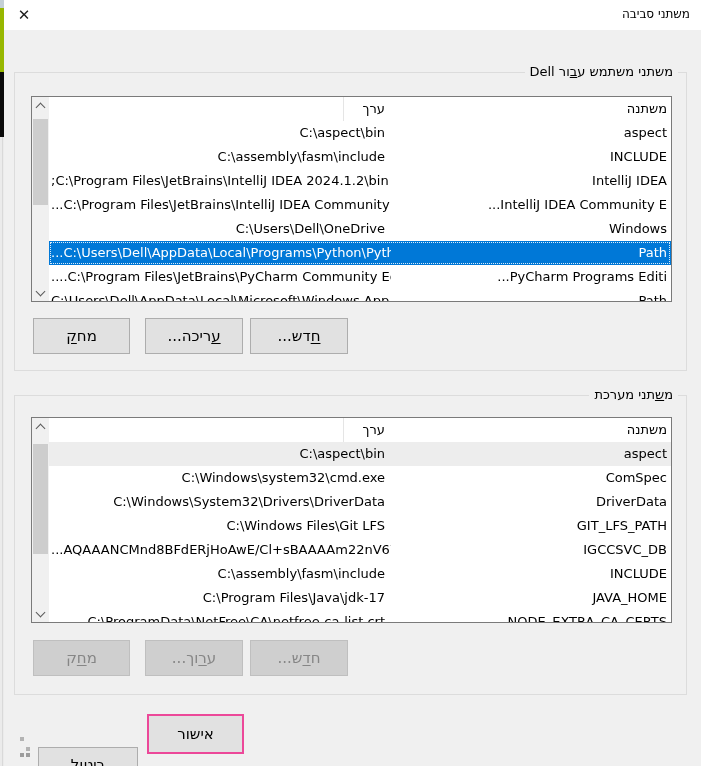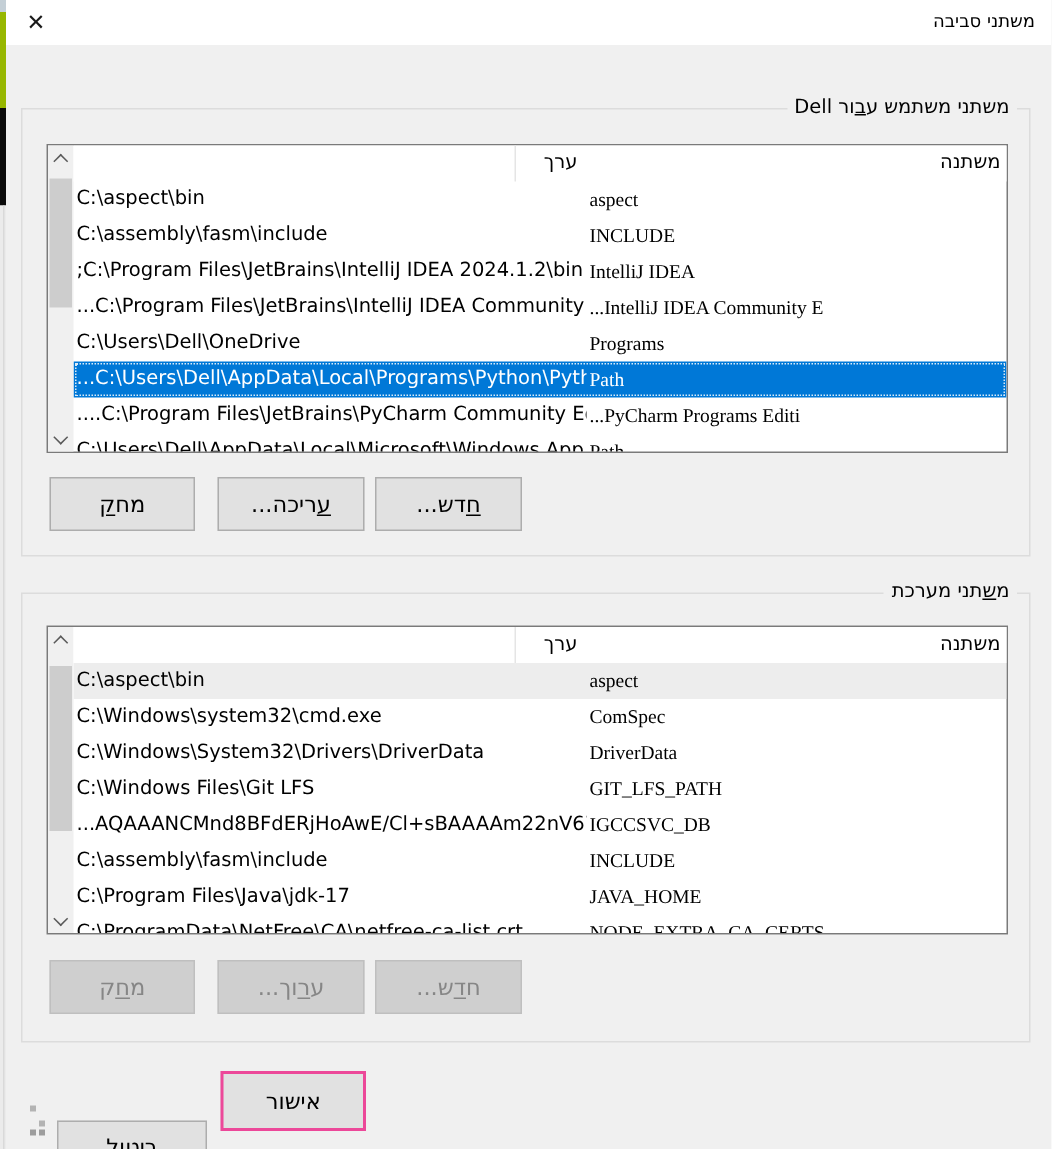--- a/index.html
+++ b/index.html
@@ -26,23 +26,23 @@
   .up .chev{transform:translateY(2px) rotate(-45deg);}
   .down .chev{transform:translateY(-1px) rotate(135deg);}
   .sthumb{position:absolute;left:1px;width:15px;background:#cdcdcd;}
   .lheader{position:absolute;top:0;left:17px;right:0;height:24px;background:#fff;}
   .hcell{position:absolute;top:0;height:24px;line-height:23px;font-size:13px;direction:ltr;
          text-align:right;box-sizing:border-box;white-space:nowrap;overflow:hidden;}
   .hvar{right:0;width:328px;padding-left:4px;padding-right:4px;border-left:1px solid #e5e5e5;}
   .hval{right:280px;left:0;padding-right:6px;}
   .rows{position:absolute;top:24px;left:17px;right:0;bottom:0;overflow:hidden;}
   .lrow{position:relative;height:24px;}
-  .cell{position:absolute;top:0;height:24px;line-height:23px;font-size:13px;direction:ltr;
+  .cell{position:absolute;top:0;height:24px;line-height:23px;font-size:13px;direction:ltr;text-align:right;
         white-space:nowrap;overflow:hidden;box-sizing:border-box;}
-  .cvar{right:0;width:280px;padding-right:4px;padding-left:2px;font-family:Liberation Serif, serif;}
+  .cvar{right:0;width:280px;padding-right:4px;padding-left:2px;}
   .cval{right:280px;left:0;padding-right:6px;padding-left:2px;}
   .lrow.selected{background:#0078d7;outline:1px dotted #dcebf7;outline-offset:-2px;}
   .lrow.selected .cell{color:#fff;}
   .lrow.inactive{background:#ededed;}
   
   .btn{position:absolute;height:36px;background:#e1e1e1;border:1px solid #adadad;font-size:15px;color:#000;
        font-family:"DejaVu Sans","Liberation Sans",sans-serif;text-align:center;padding:0;box-sizing:border-box;}
   .btn u{text-decoration:underline;text-underline-offset:2px;}
   .btn.disabled{background:#cfcfcf;border-color:#bfbfbf;color:#868686;}
   #btn-user-delete{left:33px;top:318px;width:97px;}
@@ -105,21 +105,21 @@
         </div>
         <div class="lrow">
           <div class="cell cvar">IntelliJ IDEA</div>
           <div class="cell cval">;C:\Program Files\JetBrains\IntelliJ IDEA 2024.1.2\bin</div>
         </div>
         <div class="lrow">
           <div class="cell cvar">...IntelliJ IDEA Community E</div>
           <div class="cell cval">...C:\Program Files\JetBrains\IntelliJ IDEA Community Edition 20</div>
         </div>
         <div class="lrow">
-          <div class="cell cvar">Programs</div>
+          <div class="cell cvar">Windows</div>
           <div class="cell cval">C:\Users\Dell\OneDrive</div>
         </div>
         <div class="lrow selected">
           <div class="cell cvar">Path</div>
           <div class="cell cval">...C:\Users\Dell\AppData\Local\Programs\Python\Python312\Sc</div>
         </div>
         <div class="lrow">
           <div class="cell cvar">...PyCharm Programs Editi</div>
           <div class="cell cval">....C:\Program Files\JetBrains\PyCharm Community Edition 2022</div>
         </div>

